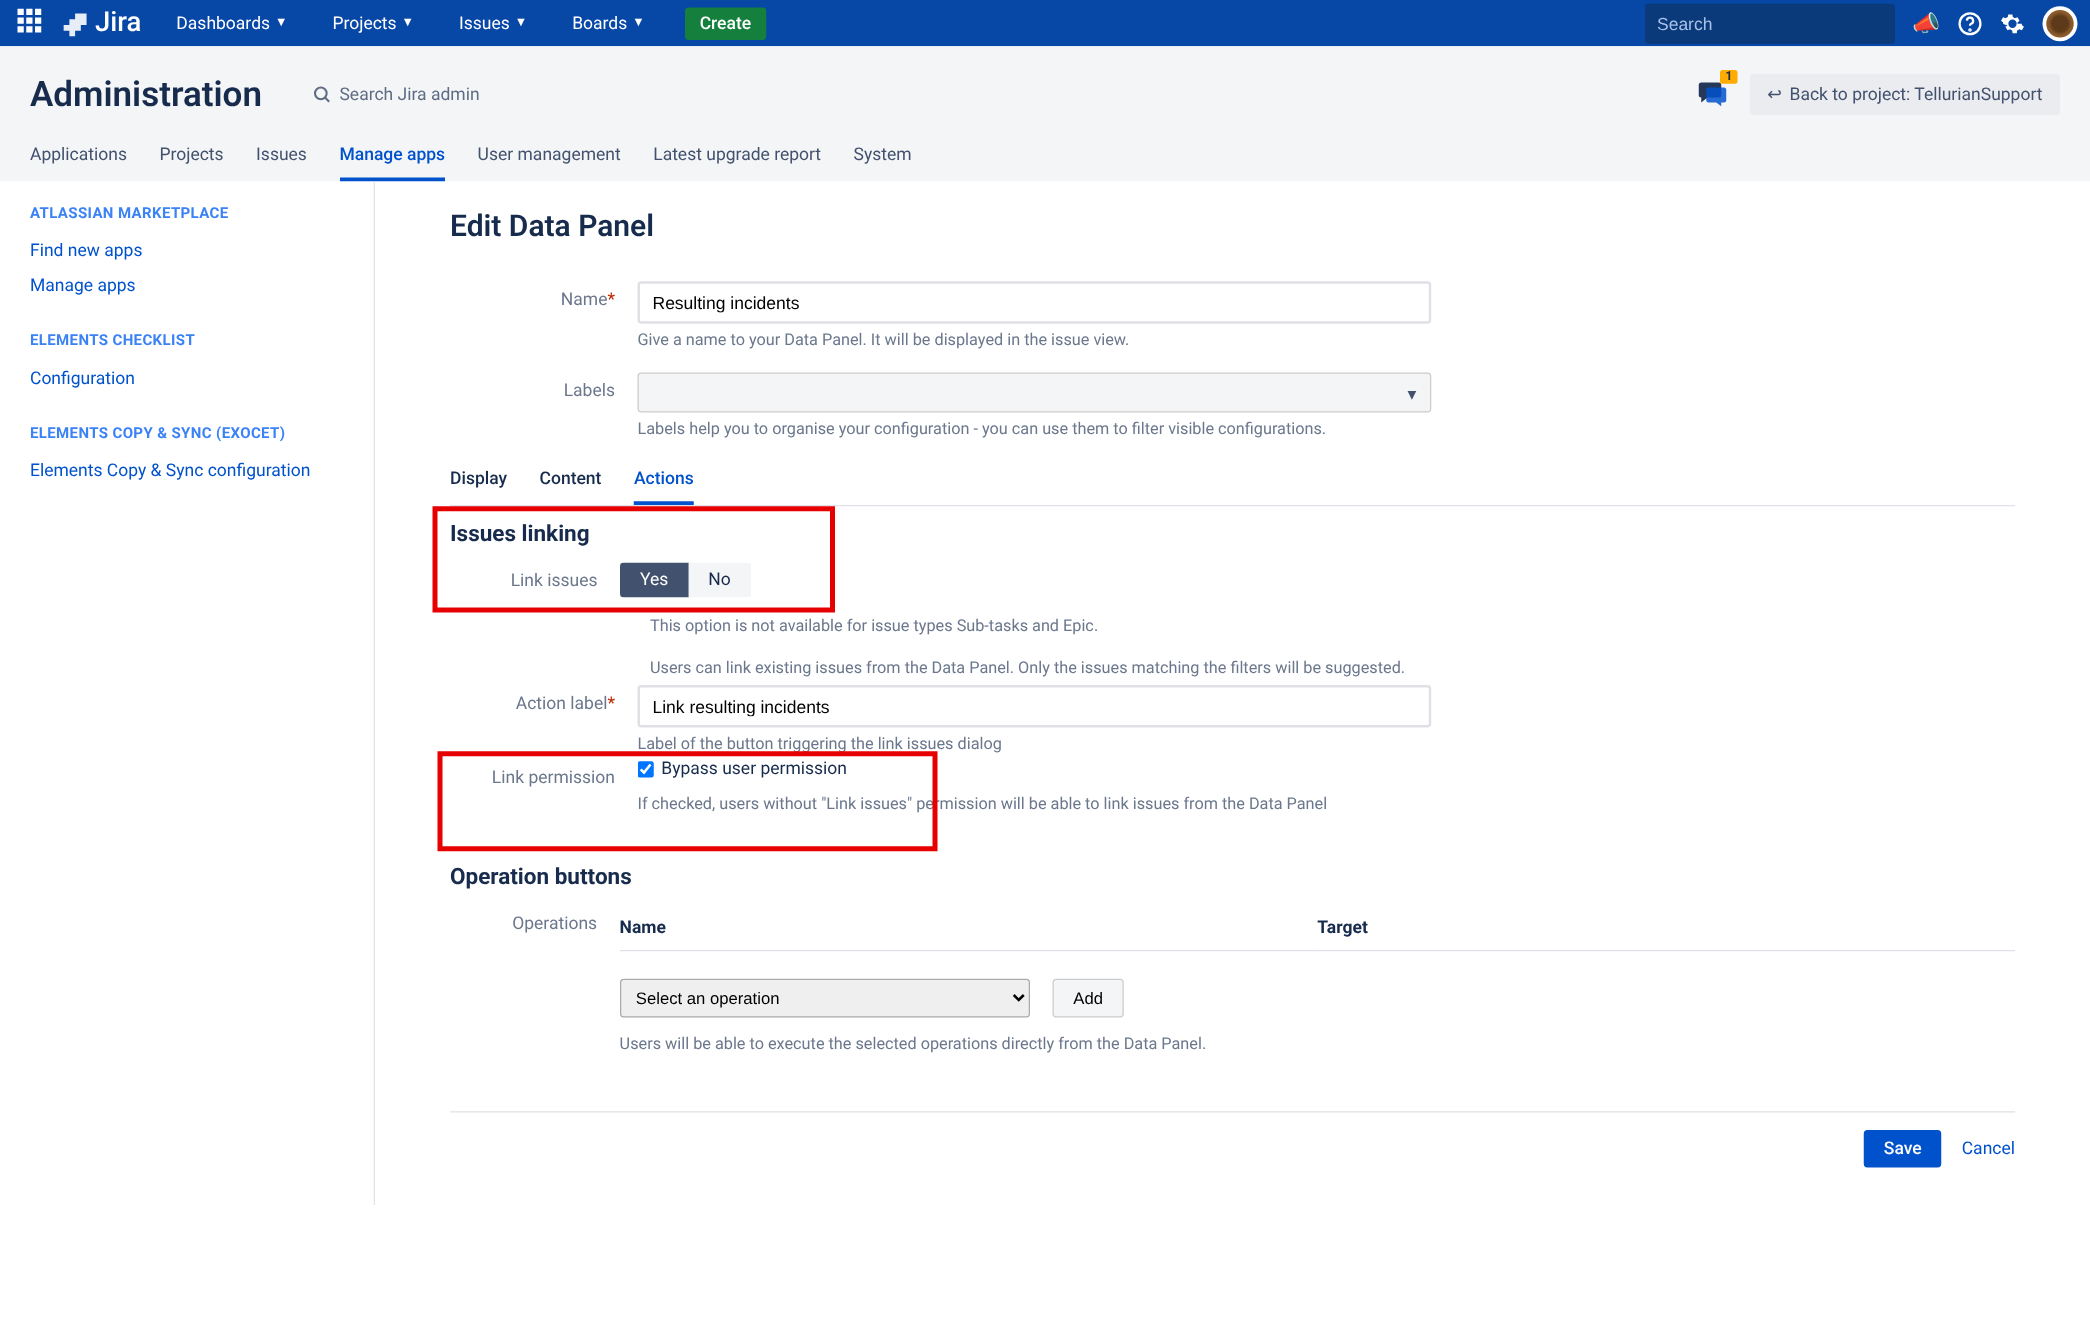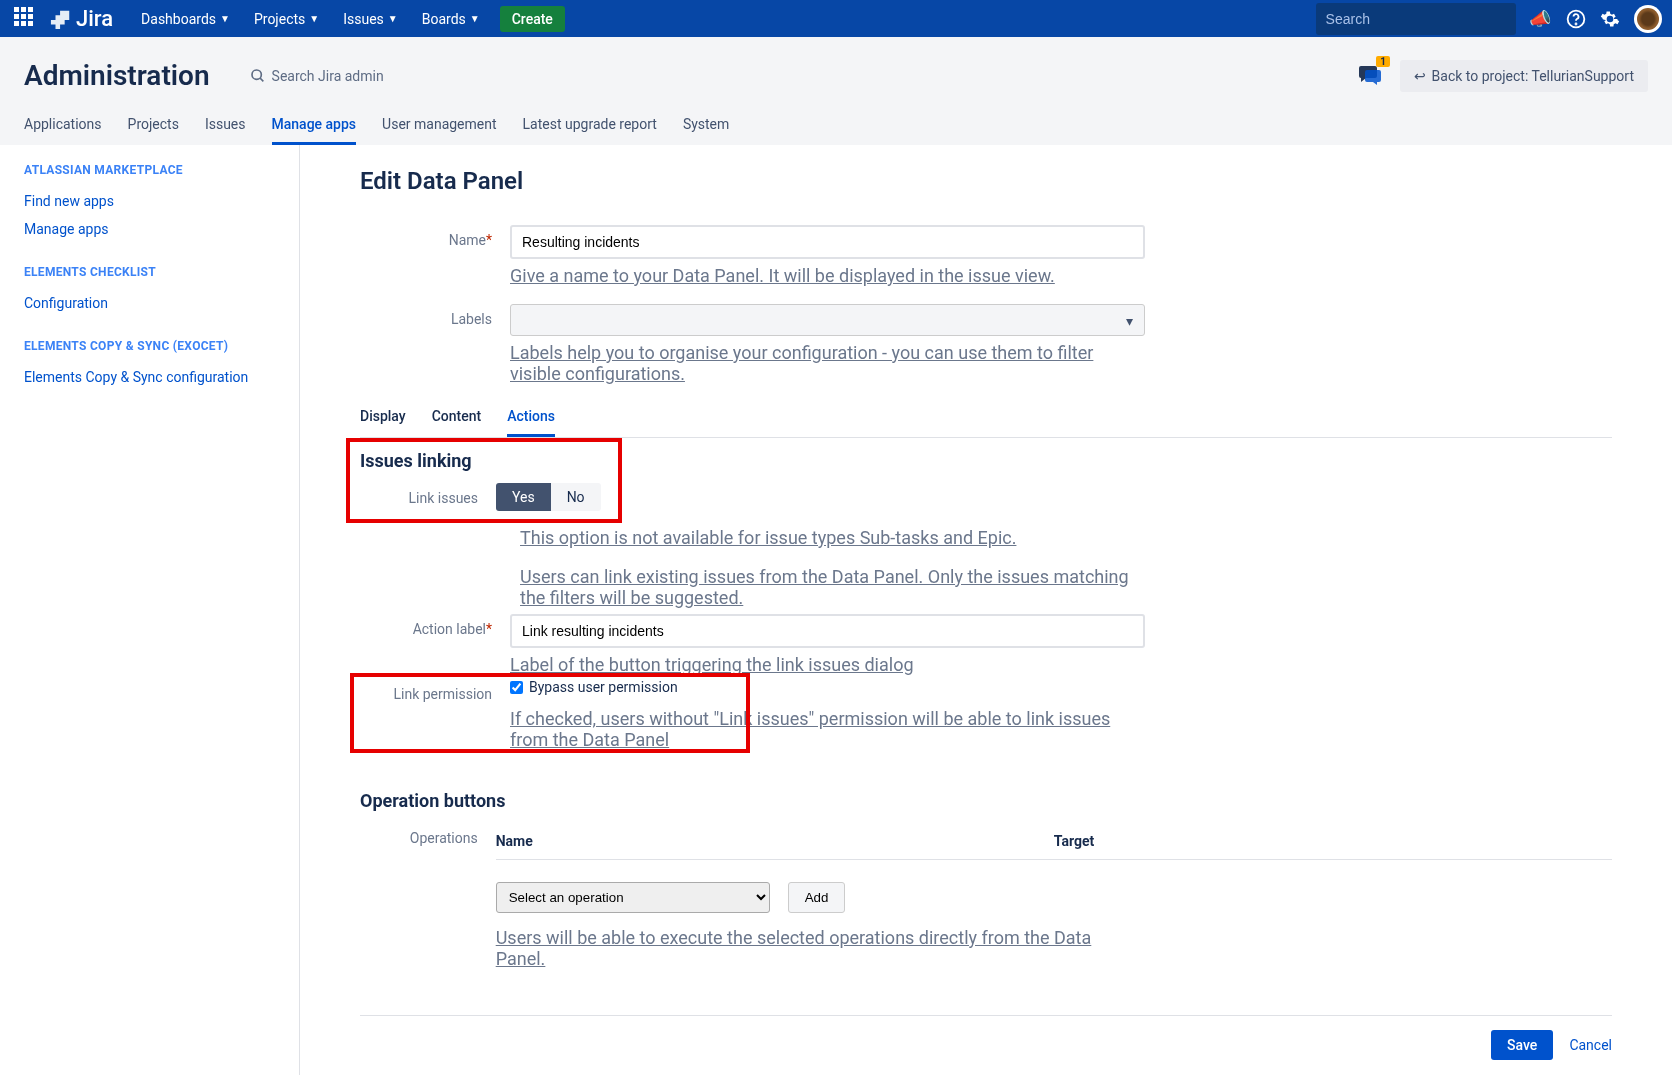--- a/index.html
+++ b/index.html
@@ -4,21 +4,21 @@
 <style>
 * { box-sizing: border-box; margin: 0; padding: 0; }
 body { font-family: -apple-system, BlinkMacSystemFont, "Segoe UI", Roboto, Arial, sans-serif; font-size: 14px; color: #172b4d; background: #fff; width: 1672px; }
 
 
 .topnav { background: #0747a6; height: 37px; display: flex; align-items: center; padding: 0 10px; color: #fff; }
 .topnav .apps-icon { width: 24px; height: 24px; display: grid; grid-template-columns: repeat(3,5px); grid-template-rows: repeat(3,5px); gap: 2px; margin: 0 12px 0 4px; cursor: pointer; }
 .topnav .apps-icon span { background: #fff; }
 .topnav .logo { display: flex; align-items: center; font-size: 22px; font-weight: 500; margin-right: 18px; cursor: pointer; }
 .topnav .logo svg { margin-right: 4px; }
-.topnav .nav-items { display: flex; align-items: center; gap: 4px; flex: 1; }
+.topnav .nav-items { display: flex; align-items: center; gap: 16px; flex: 1; }
 .topnav .nav-item { padding: 6px 10px; cursor: pointer; display: flex; align-items: center; gap: 4px; }
 .topnav .chev { font-size: 10px; }
 .topnav .create-btn { background: #15803d; padding: 5px 12px; border-radius: 3px; cursor: pointer; font-weight: 500; margin-left: 6px; }
 .topnav .right { display: flex; align-items: center; gap: 14px; }
 .topnav .search-box { background: #0a3a7a; border-radius: 3px; width: 200px; height: 32px; display: flex; align-items: center; padding: 0 10px; }
 .topnav .search-box input { background: transparent; border: none; color: #fff; flex: 1; outline: none; font-size: 14px; }
 .topnav .search-box input::placeholder { color: #a9c1e8; }
 .topnav .icon-btn { cursor: pointer; color: #fff; font-size: 18px; }
 .topnav .avatar { width: 28px; height: 28px; border-radius: 50%; background: #fff; display: flex; align-items: center; justify-content: center; cursor: pointer; }
 .topnav .avatar-inner { width: 22px; height: 22px; border-radius: 50%; background: radial-gradient(circle,#5c3a1a 40%,#8b5a2b 60%); }
@@ -48,41 +48,41 @@
 .page-title { font-size: 24px; font-weight: 600; margin-bottom: 30px; }
 
 .form-row { display: flex; align-items: flex-start; margin-bottom: 6px; }
 .form-row .label { width: 150px; text-align: right; padding-right: 18px; padding-top: 7px; color: #6b778c; }
 .form-row .label .req { color: #bf2600; }
 .form-row .control { flex: 1; max-width: 635px; }
 .text-input { width: 100%; padding: 7px 10px; border: 2px solid #dfe1e6; border-radius: 3px; font-size: 14px; }
 .select-input { width: 100%; padding: 7px 10px; border: 1px solid #ccc; border-radius: 3px; background: #f4f5f7; font-size: 14px; appearance: none; }
 .select-wrap { position: relative; }
 .select-wrap::after { content: "▾"; position: absolute; right: 12px; top: 9px; color: #42526e; pointer-events: none; }
-.hint { color: #6b778c; font-size: 18px; margin-top: 4px; margin-bottom: 18px; margin-left: 150px; max-width: 635px; text-decoration: underline; }
+.hint { color: #6b778c; font-size: 13px; margin-top: 4px; margin-bottom: 18px; margin-left: 150px; max-width: 635px; }
 
 .inner-tabs { display: flex; gap: 26px; border-bottom: 1px solid #dfe1e6; margin: 18px 0 0 0; }
 .inner-tab { padding: 6px 0 10px 0; cursor: pointer; color: #172b4d; font-weight: 500; }
 .inner-tab.active { color: #0052cc; border-bottom: 3px solid #0052cc; }
 
 .section-h { font-size: 18px; font-weight: 700; margin: 20px 0 12px 0; color: #172b4d; }
 
 .toggle-group { display: inline-flex; border-radius: 3px; overflow: hidden; }
 .toggle-group .opt { padding: 6px 16px; background: #f4f5f7; cursor: pointer; }
 .toggle-group .opt.active { background: #42526e; color: #fff; }
 
 .highlight-box { border: 4px solid #e60000; padding: 8px 10px; margin-left: -14px; display: inline-block; }
 
 .checkbox-row { display: flex; align-items: center; gap: 6px; }
 
 .op-table { width: 100%; margin-left: 150px; max-width: 1135px; }
 .op-table table { width: 100%; border-collapse: collapse; }
 .op-table th { text-align: left; font-weight: 700; padding: 10px 0; border-bottom: 1px solid #dfe1e6; color: #172b4d; }
 .op-row { display: flex; align-items: center; gap: 18px; margin-top: 22px; }
-.op-select { width: 274px; padding: 6px 8px; border: 1px solid #aaa; border-radius: 3px; }
+.op-select { width: 328px; padding: 6px 8px; border: 1px solid #aaa; border-radius: 3px; }
 .add-btn { background: #f4f5f7; border: 1px solid #ccc; border-radius: 3px; padding: 7px 16px; cursor: pointer; }
 
 .footer { border-top: 1px solid #dfe1e6; margin-top: 28px; padding-top: 14px; display: flex; justify-content: flex-end; gap: 16px; align-items: center; }
 .save-btn { background: #0052cc; color: #fff; padding: 7px 16px; border-radius: 3px; cursor: pointer; font-weight: 500; }
 .cancel-link { color: #0052cc; cursor: pointer; }
 </style>
 </head>
 <body>
 
 <div class="topnav">
@@ -204,21 +204,21 @@
       <div class="control select-wrap"><select class="select-input"><option></option></select></div>
     </div>
     <div class="hint">Labels help you to organise your configuration - you can use them to filter visible configurations.</div>
 
     <div class="inner-tabs">
       <div class="inner-tab">Display</div>
       <div class="inner-tab">Content</div>
       <div class="inner-tab active">Actions</div>
     </div>
 
-    <div class="highlight-box" style="margin-top:0; width:276px;">
+    <div class="highlight-box" style="margin-top:0; width:322px;">
       <div class="section-h" style="margin-top:0;">Issues linking</div>
       <div class="form-row" style="margin-bottom:0;">
         <div class="label" style="width:136px;">Link issues</div>
         <div class="toggle-group">
           <div class="opt active">Yes</div>
           <div class="opt">No</div>
         </div>
       </div>
     </div>
     <div class="hint" style="margin-left:160px;">This option is not available for issue types Sub-tasks and Epic.</div>

